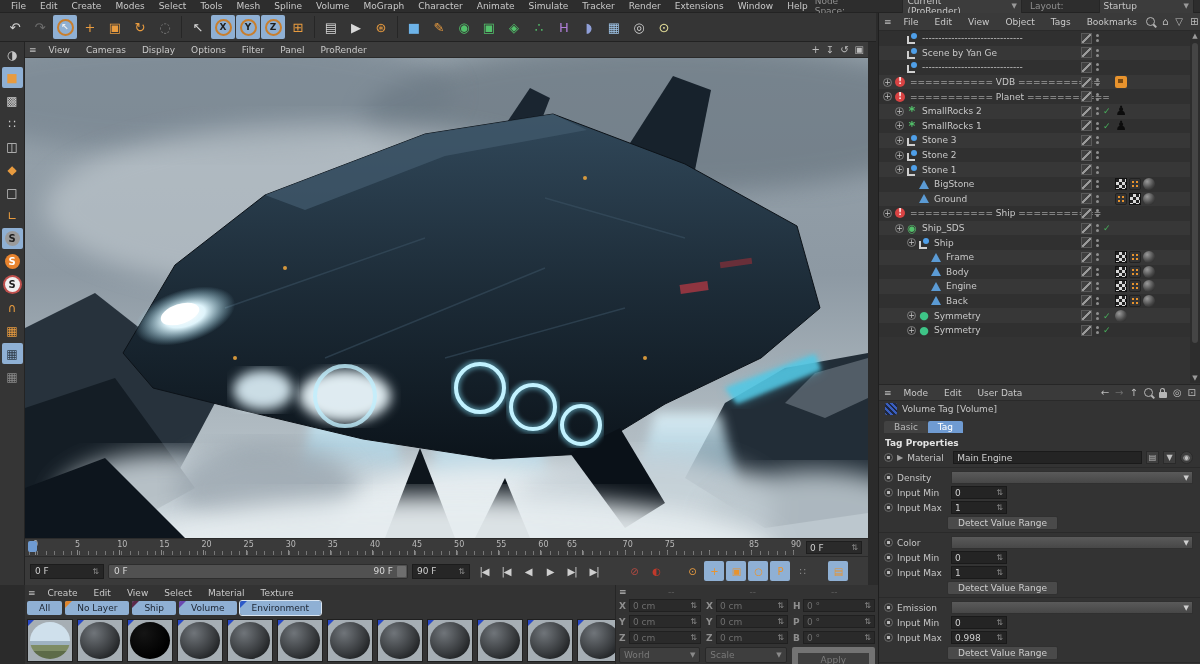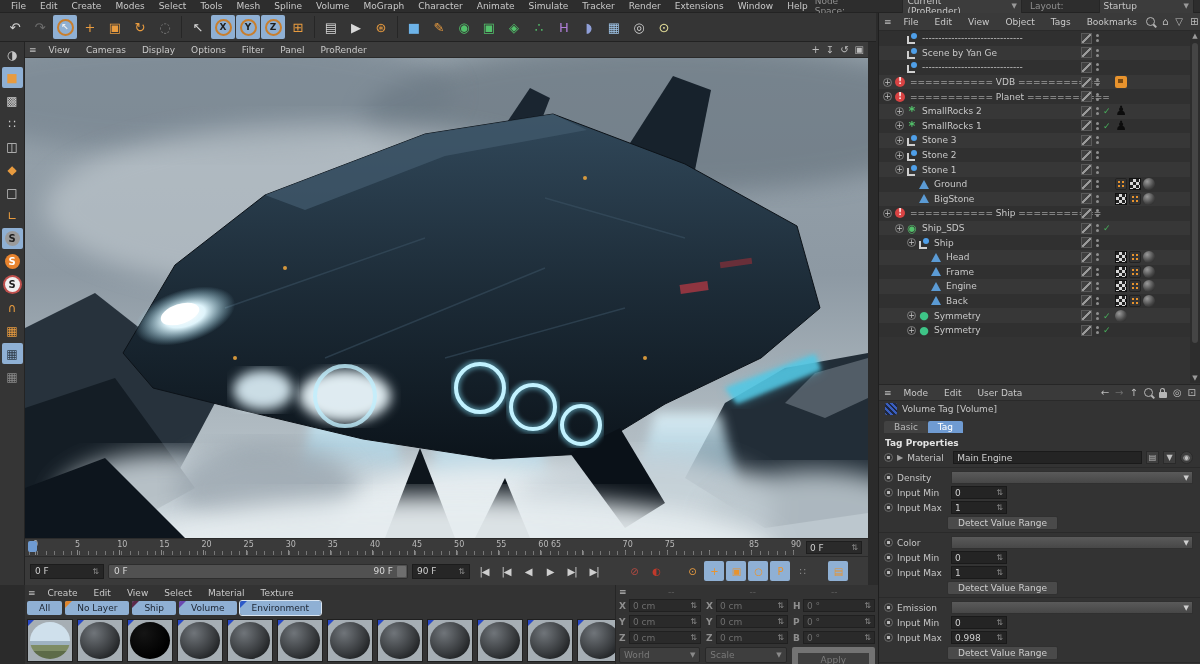--- a/index.html
+++ b/index.html
@@ -481,21 +481,21 @@
       <span class="ticklabel" style="left: 344.889px;">40</span>
       <span class="tickmark" style="left: 346.889px;"></span>
       <span class="ticklabel" style="left: 387px;">45</span>
       <span class="tickmark" style="left: 389px;"></span>
       <span class="ticklabel" style="left: 429.111px;">50</span>
       <span class="tickmark" style="left: 431.111px;"></span>
       <span class="ticklabel" style="left: 471.222px;">55</span>
       <span class="tickmark" style="left: 473.222px;"></span>
       <span class="ticklabel" style="left: 513.333px;">60</span>
       <span class="tickmark" style="left: 515.333px;"></span>
-      <span class="ticklabel" style="left: 526px;">65</span>
+      <span class="ticklabel" style="left: 542px;">65</span>
       <span class="tickmark" style="left: 557.444px;"></span>
       <span class="ticklabel" style="left: 597.556px;">70</span>
       <span class="tickmark" style="left: 599.556px;"></span>
       <span class="ticklabel" style="left: 639.667px;">75</span>
       <span class="tickmark" style="left: 641.667px;"></span>
       <span class="ticklabel" style="left: 685px; margin-top: 32px;">80</span>
       <span class="tickmark" style="left: 683.778px;"></span>
       <span class="ticklabel" style="left: 723.889px;">85</span>
       <span class="tickmark" style="left: 725.889px;"></span>
       <span class="ticklabel" style="left: 766px;">90</span>
@@ -892,115 +892,115 @@
           <i></i>
           <i></i>
         </span>
       </div>
       <div class="omrow">
         <span style="width: 24px; flex: 0 0 auto;"></span>
         <span class="noexpand"></span>
         <span class="ico">
           <span class="ico-poly"></span>
         </span>
+        <span class="olabel">BigStone</span>
+        <span class="r-edit"></span>
+        <span class="r-dots">
+          <i></i>
+          <i></i>
+        </span>
+        <span class="r-tags">
+          <span class="tg checker"></span>
+          <span class="tg dots"></span>
+          <span class="tg sphere"></span>
+        </span>
+      </div>
+      <div class="omrow">
+        <span style="width: 24px; flex: 0 0 auto;"></span>
+        <span class="noexpand"></span>
+        <span class="ico">
+          <span class="ico-poly"></span>
+        </span>
         <span class="olabel">Ground</span>
         <span class="r-edit"></span>
         <span class="r-dots">
           <i></i>
           <i></i>
         </span>
         <span class="r-tags">
           <span class="tg dots"></span>
           <span class="tg checker"></span>
           <span class="tg sphere"></span>
         </span>
       </div>
       <div class="omrow">
+        <span style="width: 0px; flex: 0 0 auto;"></span>
+        <span class="expand">+</span>
+        <span class="ico">
+          <span class="ico-alert">!</span>
+        </span>
+        <span class="olabel">=========== Ship ===========</span>
+        <span class="r-edit"></span>
+        <span class="r-dots">
+          <i></i>
+          <i></i>
+        </span>
+      </div>
+      <div class="omrow">
+        <span style="width: 12px; flex: 0 0 auto;"></span>
+        <span class="expand">+</span>
+        <span class="ico">
+          <span class="ico-sds">◉</span>
+        </span>
+        <span class="olabel">Ship_SDS</span>
+        <span class="r-edit"></span>
+        <span class="r-dots">
+          <i></i>
+          <i></i>
+        </span>
+        <span class="r-check">✓</span>
+      </div>
+      <div class="omrow">
         <span style="width: 24px; flex: 0 0 auto;"></span>
+        <span class="expand">+</span>
+        <span class="ico">
+          <span class="ico-null"></span>
+        </span>
+        <span class="olabel">Ship</span>
+        <span class="r-edit"></span>
+        <span class="r-dots">
+          <i></i>
+          <i></i>
+        </span>
+      </div>
+      <div class="omrow">
+        <span style="width: 36px; flex: 0 0 auto;"></span>
         <span class="noexpand"></span>
         <span class="ico">
           <span class="ico-poly"></span>
         </span>
-        <span class="olabel">BigStone</span>
+        <span class="olabel">Frame</span>
         <span class="r-edit"></span>
         <span class="r-dots">
           <i></i>
           <i></i>
         </span>
         <span class="r-tags">
           <span class="tg checker"></span>
           <span class="tg dots"></span>
           <span class="tg sphere"></span>
         </span>
       </div>
       <div class="omrow">
-        <span style="width: 0px; flex: 0 0 auto;"></span>
-        <span class="expand">+</span>
-        <span class="ico">
-          <span class="ico-alert">!</span>
-        </span>
-        <span class="olabel">=========== Ship ===========</span>
-        <span class="r-edit"></span>
-        <span class="r-dots">
-          <i></i>
-          <i></i>
-        </span>
-      </div>
-      <div class="omrow">
-        <span style="width: 12px; flex: 0 0 auto;"></span>
-        <span class="expand">+</span>
-        <span class="ico">
-          <span class="ico-sds">◉</span>
-        </span>
-        <span class="olabel">Ship_SDS</span>
-        <span class="r-edit"></span>
-        <span class="r-dots">
-          <i></i>
-          <i></i>
-        </span>
-        <span class="r-check">✓</span>
-      </div>
-      <div class="omrow">
-        <span style="width: 24px; flex: 0 0 auto;"></span>
-        <span class="expand">+</span>
-        <span class="ico">
-          <span class="ico-null"></span>
-        </span>
-        <span class="olabel">Ship</span>
-        <span class="r-edit"></span>
-        <span class="r-dots">
-          <i></i>
-          <i></i>
-        </span>
-      </div>
-      <div class="omrow">
         <span style="width: 36px; flex: 0 0 auto;"></span>
         <span class="noexpand"></span>
         <span class="ico">
           <span class="ico-poly"></span>
         </span>
-        <span class="olabel">Head</span>
-        <span class="r-edit"></span>
-        <span class="r-dots">
-          <i></i>
-          <i></i>
-        </span>
-        <span class="r-tags">
-          <span class="tg checker"></span>
-          <span class="tg dots"></span>
-          <span class="tg sphere"></span>
-        </span>
-      </div>
-      <div class="omrow">
-        <span style="width: 36px; flex: 0 0 auto;"></span>
-        <span class="noexpand"></span>
-        <span class="ico">
-          <span class="ico-poly"></span>
-        </span>
-        <span class="olabel">Frame</span>
+        <span class="olabel">Body</span>
         <span class="r-edit"></span>
         <span class="r-dots">
           <i></i>
           <i></i>
         </span>
         <span class="r-tags">
           <span class="tg checker"></span>
           <span class="tg dots"></span>
           <span class="tg sphere"></span>
         </span>

